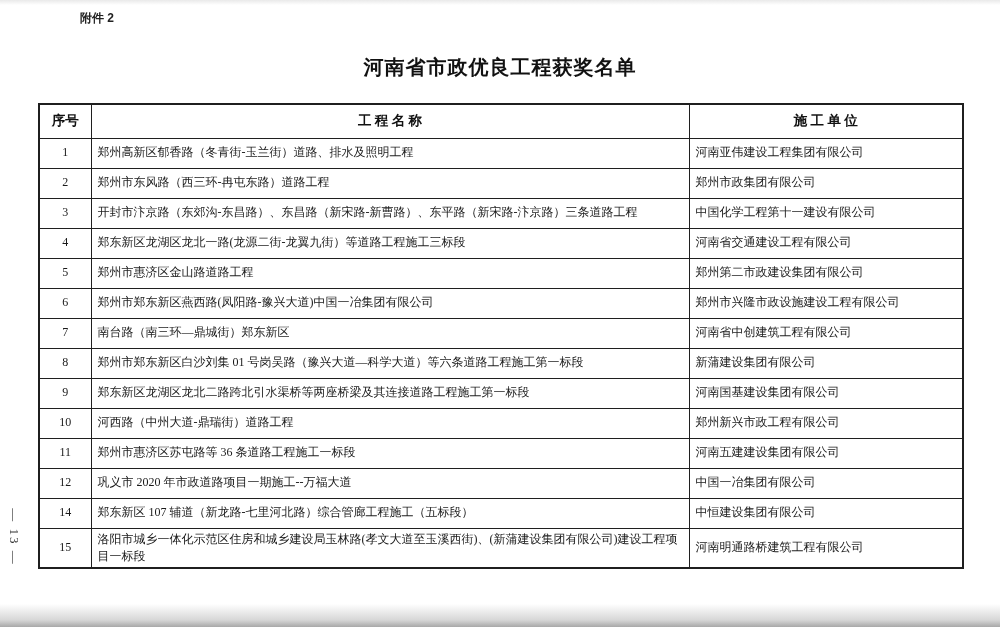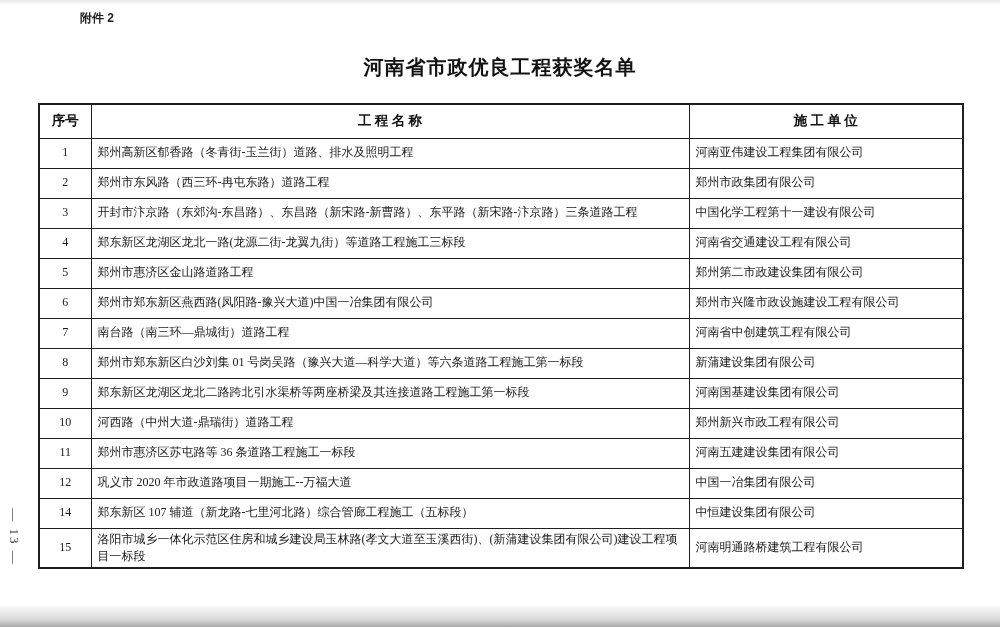--- a/index.html
+++ b/index.html
@@ -139,21 +139,21 @@
   </tr>
 
   <tr>
     <td class="cell-no">6</td>
     <td class="cell-project">郑州市郑东新区燕西路(凤阳路-豫兴大道)中国一冶集团有限公司</td>
     <td class="cell-company">郑州市兴隆市政设施建设工程有限公司</td>
   </tr>
 
   <tr>
     <td class="cell-no">7</td>
-    <td class="cell-project">南台路（南三环—鼎城街）道路工程</td>
+    <td class="cell-project">南台路（南三环—鼎城街）郑东新区</td>
     <td class="cell-company">河南省中创建筑工程有限公司</td>
   </tr>
 
   <tr>
     <td class="cell-no">8</td>
     <td class="cell-project">郑州市郑东新区白沙刘集 01 号岗吴路（豫兴大道—科学大道）等六条道路工程施工第一标段</td>
     <td class="cell-company">新蒲建设集团有限公司</td>
   </tr>
 
   <tr>

